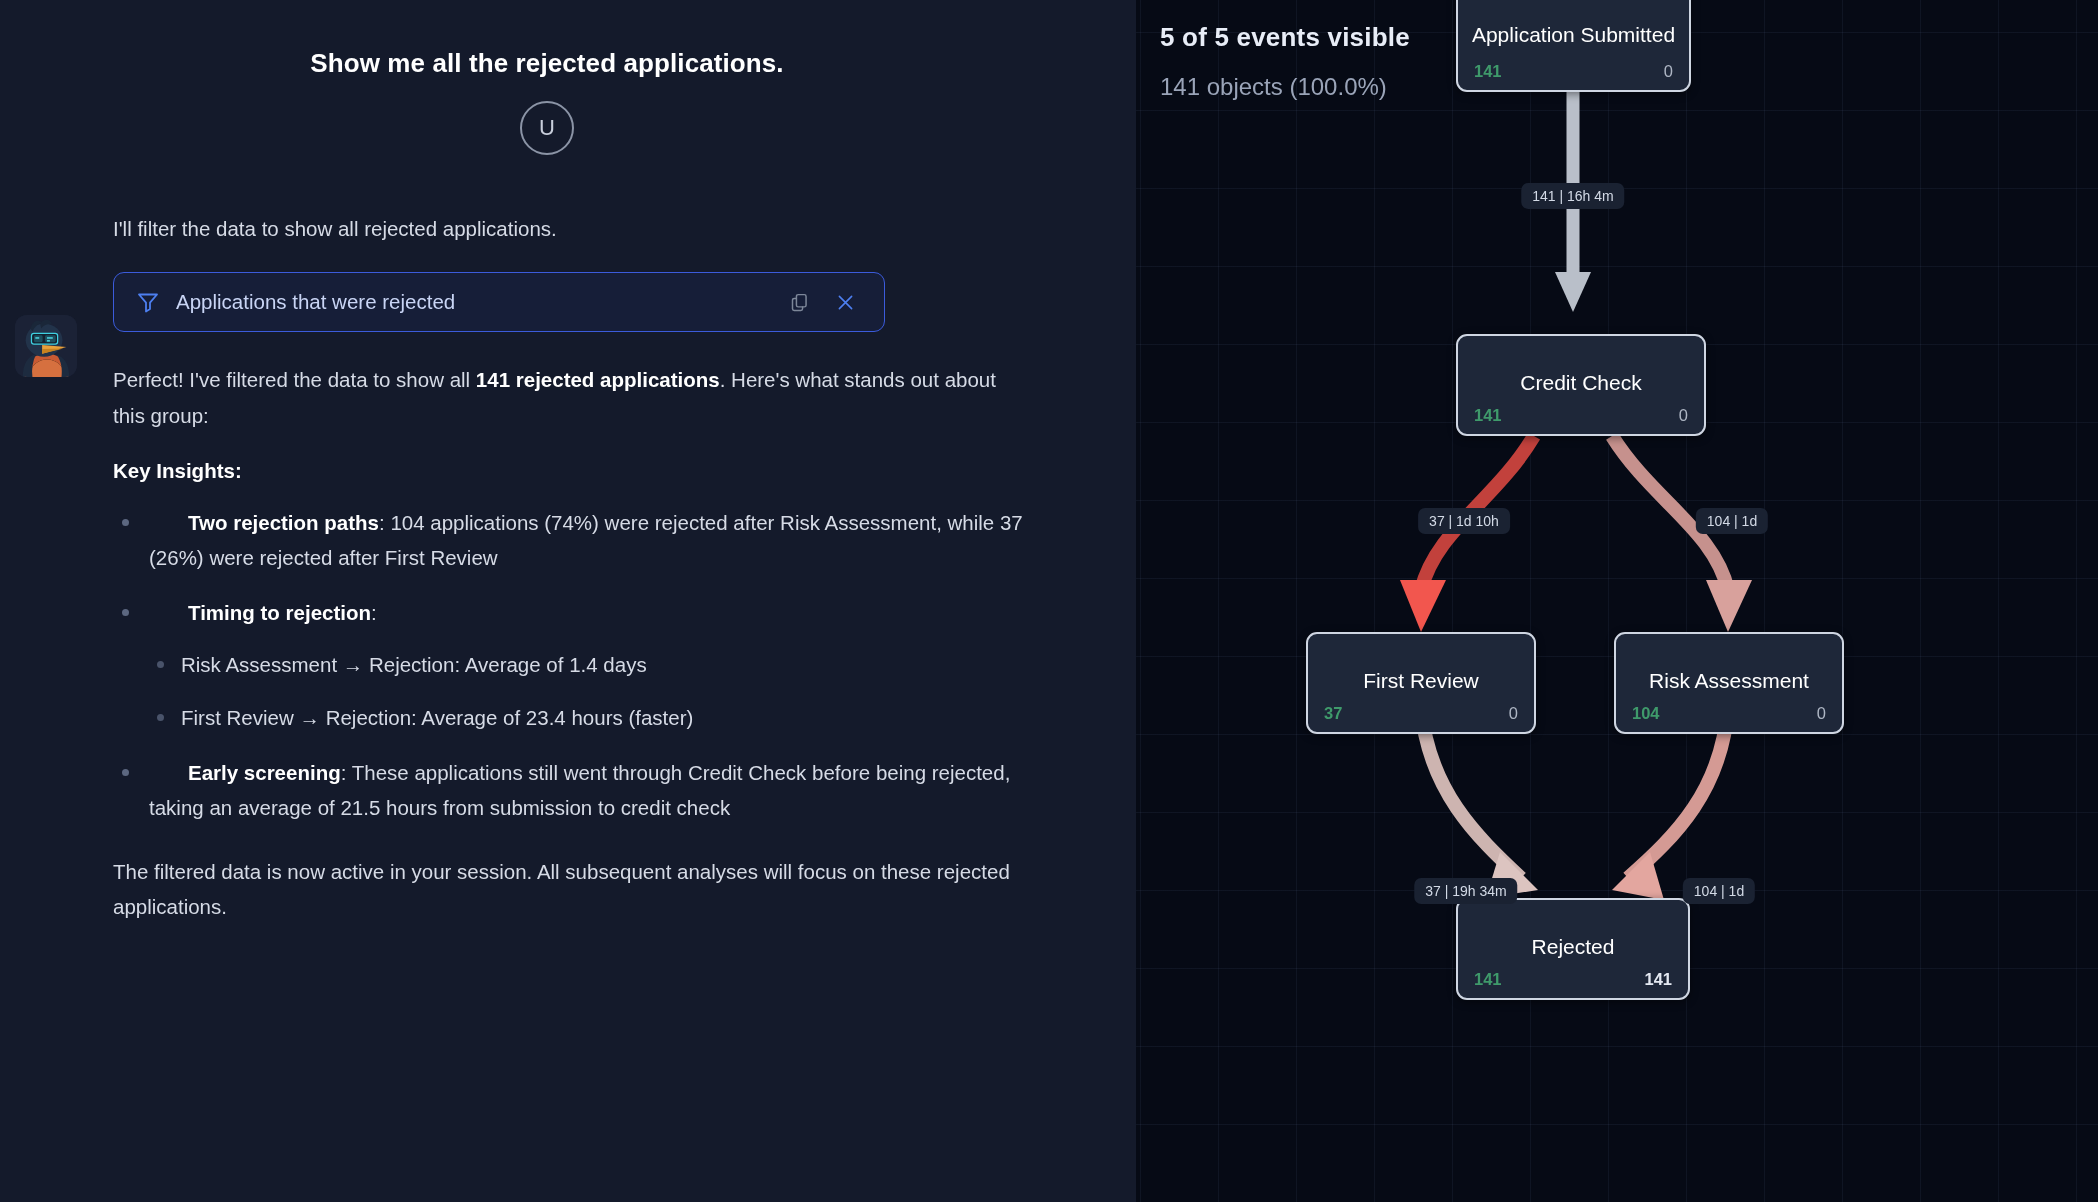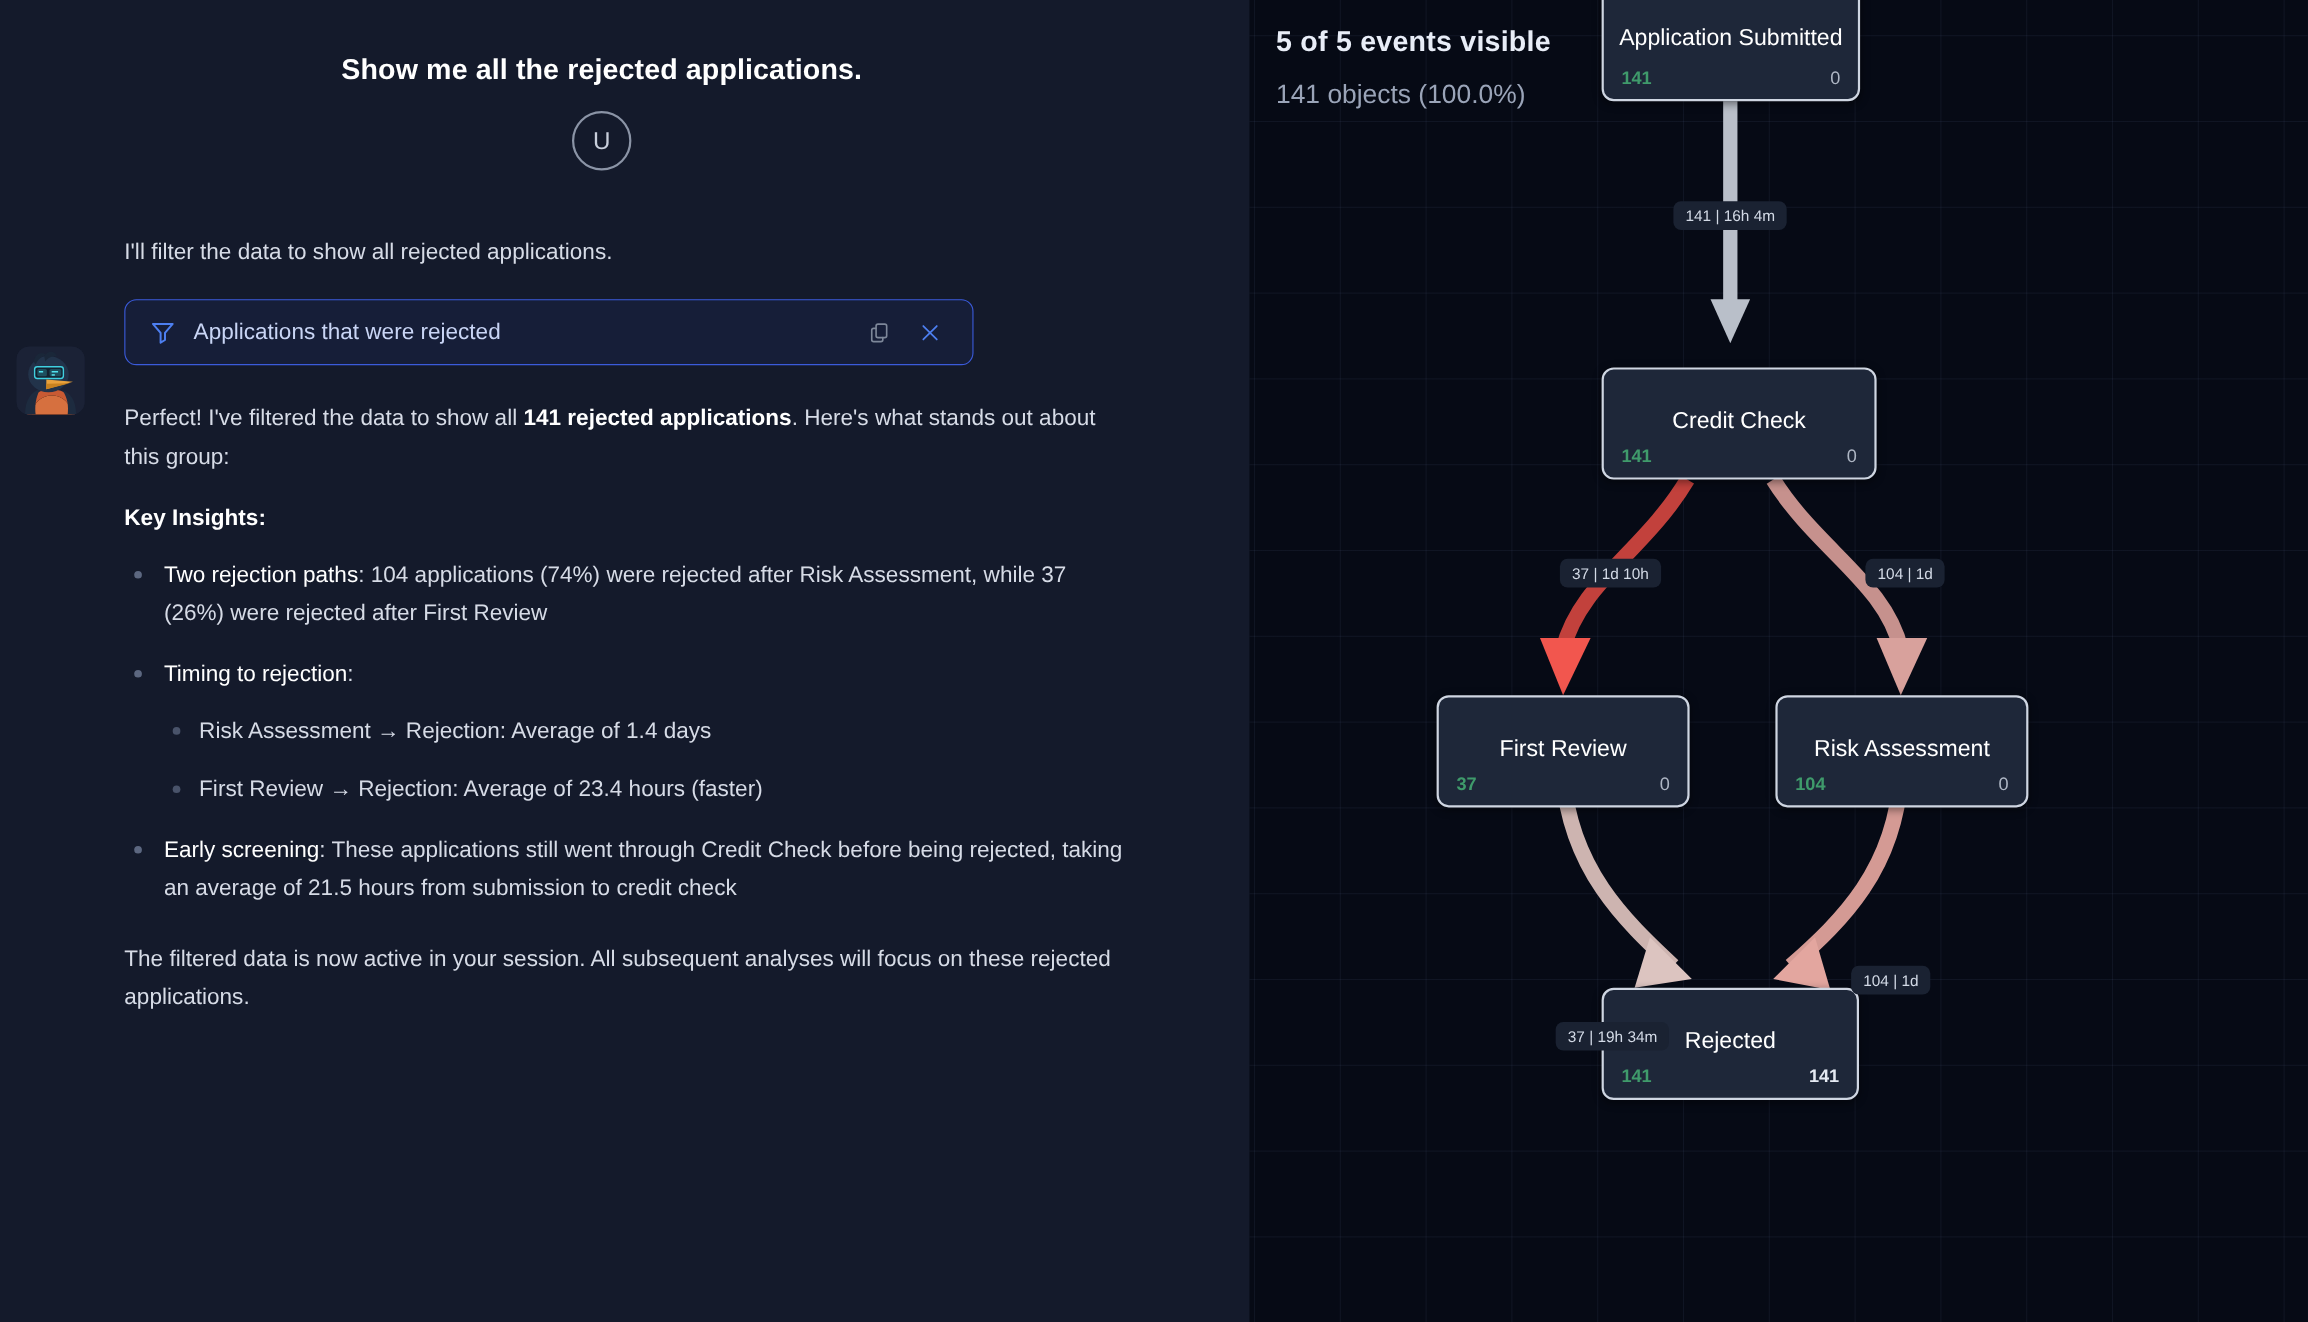--- a/index.html
+++ b/index.html
@@ -82,21 +82,21 @@
   ul.bullets > li {
     position: relative; padding-left: 36px;
     font-size: 20.5px; line-height: 1.72; color: #d6dbe6;
     margin-bottom: 20px;
   }
   ul.bullets > li::before {
     content: ""; position: absolute; left: 9px; top: 14px;
     width: 7px; height: 7px; border-radius: 50%;
     background: #5c6780;
   }
-  ul.bullets > li b { color: #ffffff; font-weight: 400; }
+  ul.bullets > li b { color: #ffffff; font-weight: 700; margin-left: 39px; }
   ul.sub { list-style: none; margin: 16px 0 4px 0; padding: 0; }
   ul.sub > li {
     position: relative; padding-left: 32px;
     font-size: 20.5px; line-height: 1.72; color: #d6dbe6;
     margin-bottom: 18px;
   }
   ul.sub > li::before {
     content: ""; position: absolute; left: 8px; top: 14px;
     width: 7px; height: 7px; border-radius: 50%;
     background: #49536a;
@@ -317,17 +317,17 @@
 
     <div class="node" style="left:320px; top:898px; width:234px; height:102px;">
       <div class="node-title">Rejected</div>
       <div class="node-start">141</div>
       <div class="node-end hi">141</div>
     </div>
 
     <div class="edge-label" style="left:437px; top:196px;">141 | 16h 4m</div>
     <div class="edge-label" style="left:328px; top:521px;">37 | 1d 10h</div>
     <div class="edge-label" style="left:596px; top:521px;">104 | 1d</div>
-    <div class="edge-label" style="left:330px; top:942px;">37 | 19h 34m</div>
+    <div class="edge-label" style="left:330px; top:891px;">37 | 19h 34m</div>
     <div class="edge-label" style="left:583px; top:891px;">104 | 1d</div>
 
   </div>
 </div>
 
 </body></html>

